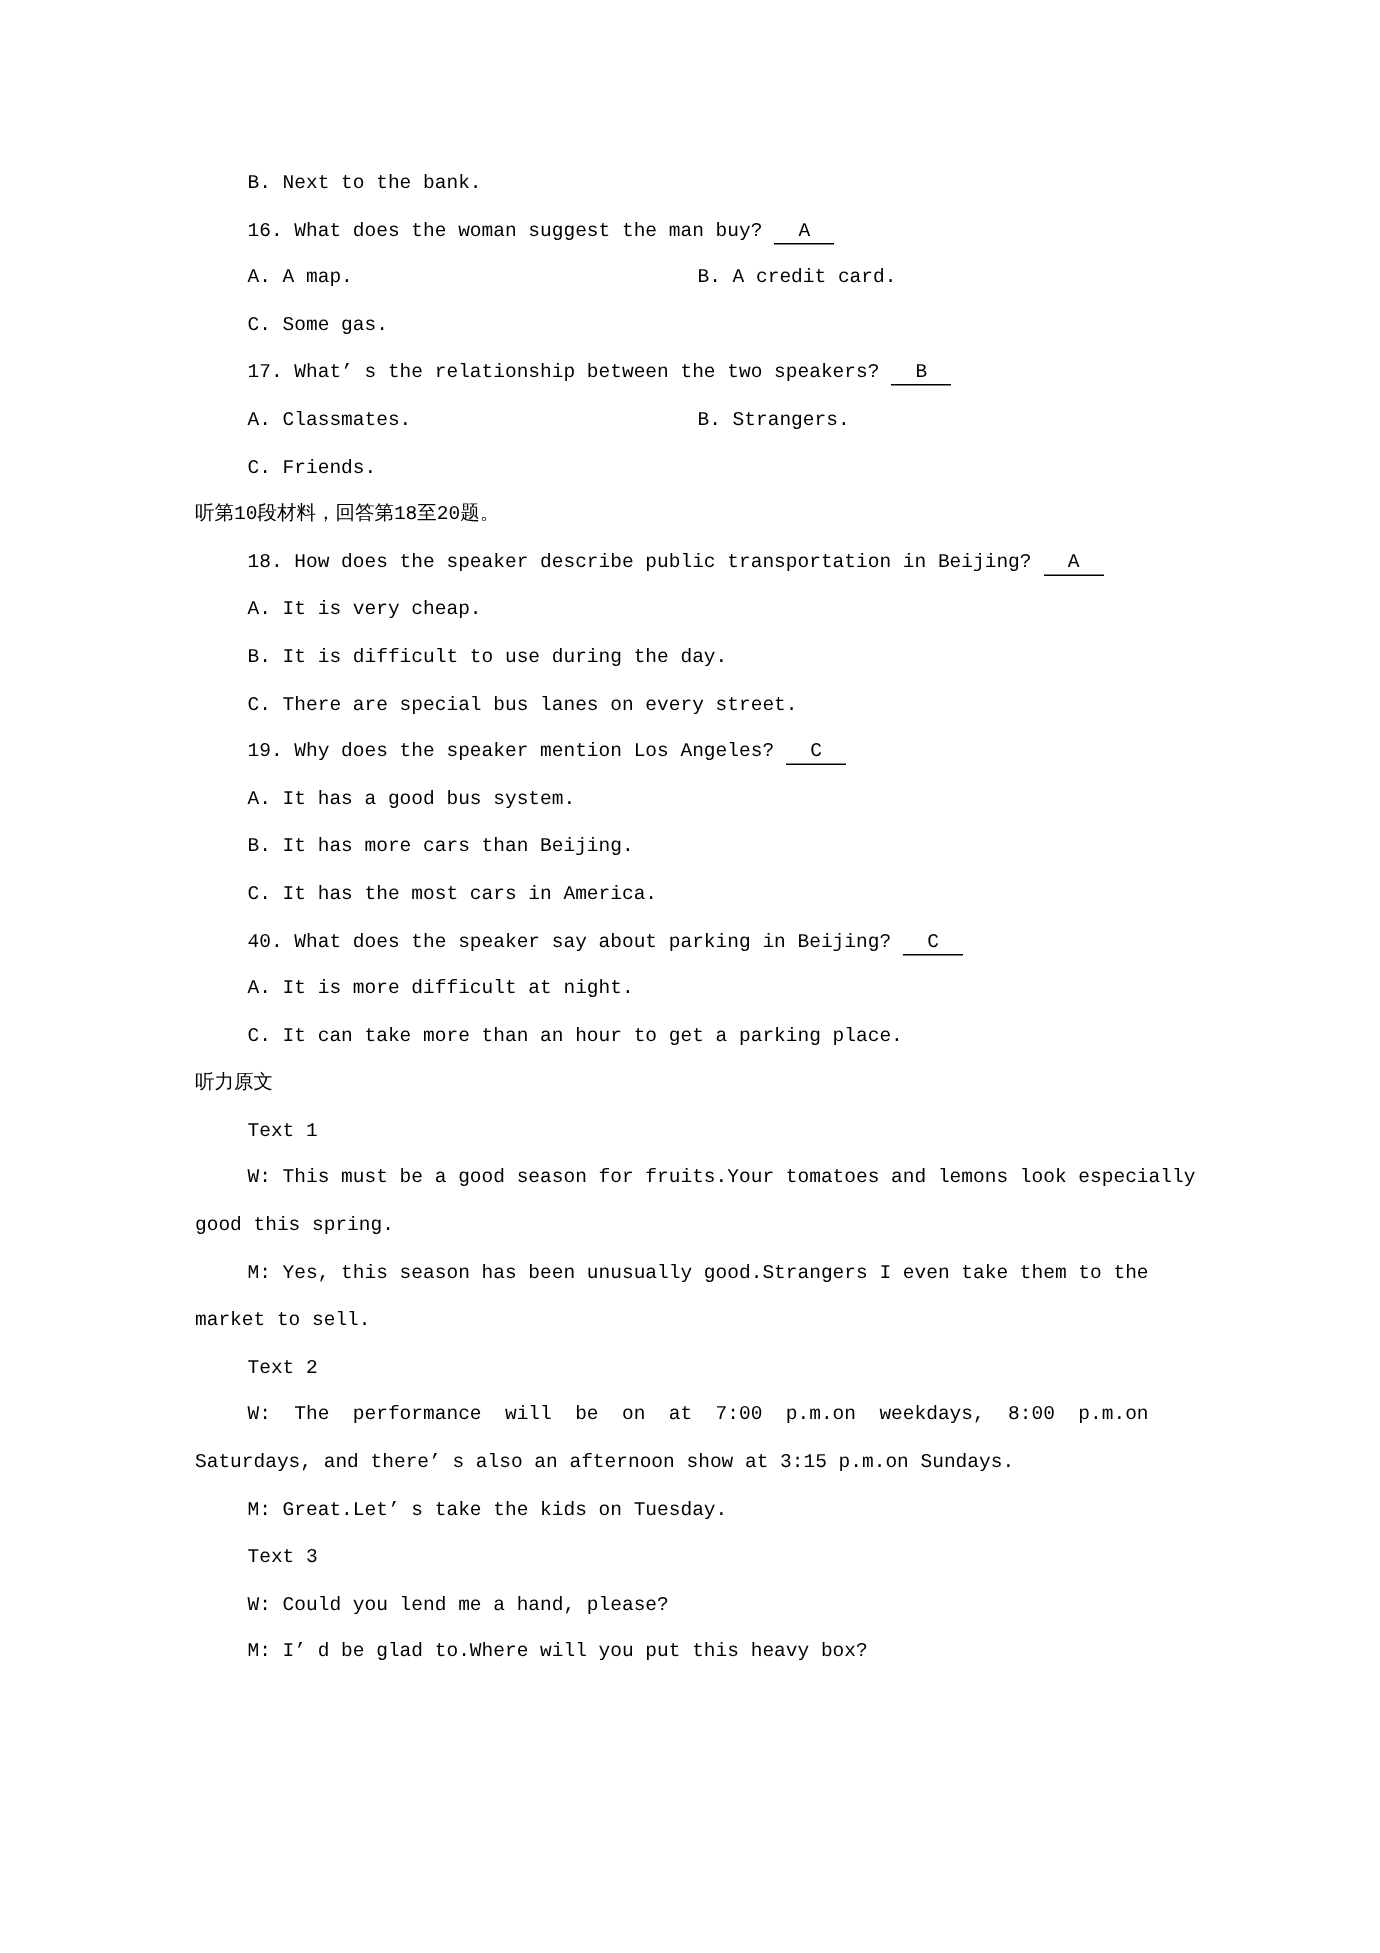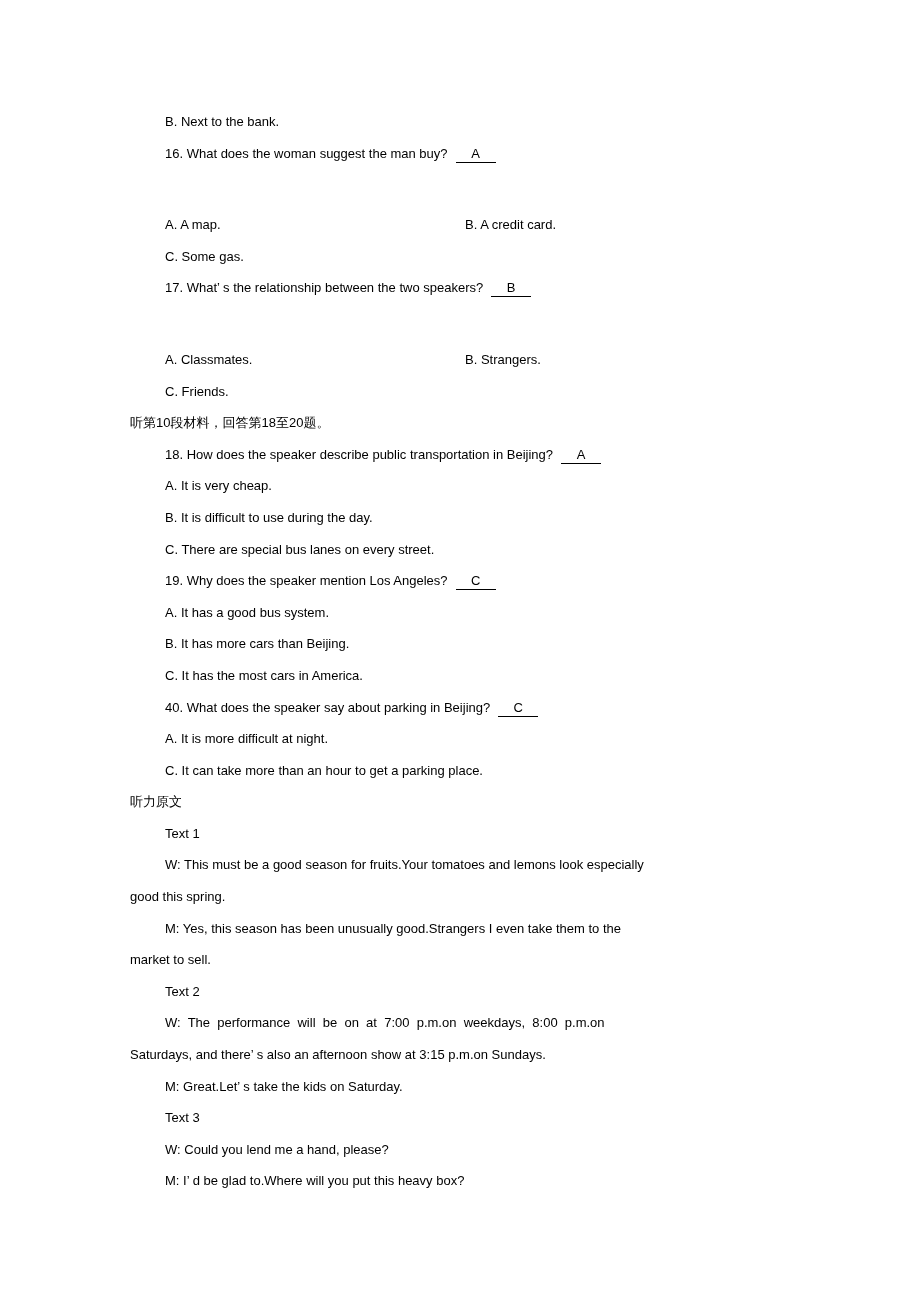--- a/index.html
+++ b/index.html
@@ -8,31 +8,31 @@
     background: #ffffff;
   }
   .page {
     position: relative;
     width: 849px;
     height: 1302px;
     box-sizing: border-box;
     padding: 106px 60px 0 130px;
     background: #ffffff;
     color: #000000;
-    font-family: Liberation Sans, sans-serif;
+    font-family: Liberation Mono, monospace;
     font-size: 13px;
     overflow: hidden;
   }
   .line {
     height: 31.6px;
     line-height: 31.6px;
     white-space: pre;
   }
   .line.indent { padding-left: 35px; }
-  .line.two-col { padding-left: 35px; margin-top: 40px; }
+  .line.two-col { padding-left: 35px; }
   .line.flush { padding-left: 0; }
   .col1 {
     display: inline-block;
     width: 300px;
   }
   .answer {
     display: inline-block;
     min-width: 40px;
     text-align: center;
     border-bottom: 1px solid #000000;
@@ -66,17 +66,17 @@
     <div class="line indent"><span>C. It can take more than an hour to get a parking place.</span></div>
     <div class="line flush"><span>听力原文</span></div>
     <div class="line indent"><span>Text 1</span></div>
     <div class="line indent"><span>W: This must be a good season for fruits.Your tomatoes and lemons look especially</span></div>
     <div class="line flush"><span>good this spring.</span></div>
     <div class="line indent"><span>M: Yes, this season has been unusually good.Strangers I even take them to the</span></div>
     <div class="line flush"><span>market to sell.</span></div>
     <div class="line indent"><span>Text 2</span></div>
     <div class="line indent"><span>W:  The  performance  will  be  on  at  7:00  p.m.on  weekdays,  8:00  p.m.on</span></div>
     <div class="line flush"><span>Saturdays, and there’ s also an afternoon show at 3:15 p.m.on Sundays.</span></div>
-    <div class="line indent"><span>M: Great.Let’ s take the kids on Saturday.</span></div>
+    <div class="line indent"><span>M: Great.Let’ s take the kids on Tuesday.</span></div>
     <div class="line indent"><span>Text 3</span></div>
     <div class="line indent"><span>W: Could you lend me a hand, please?</span></div>
     <div class="line indent"><span>M: I’ d be glad to.Where will you put this heavy box?</span></div>
   </div>
 
 </body></html>

